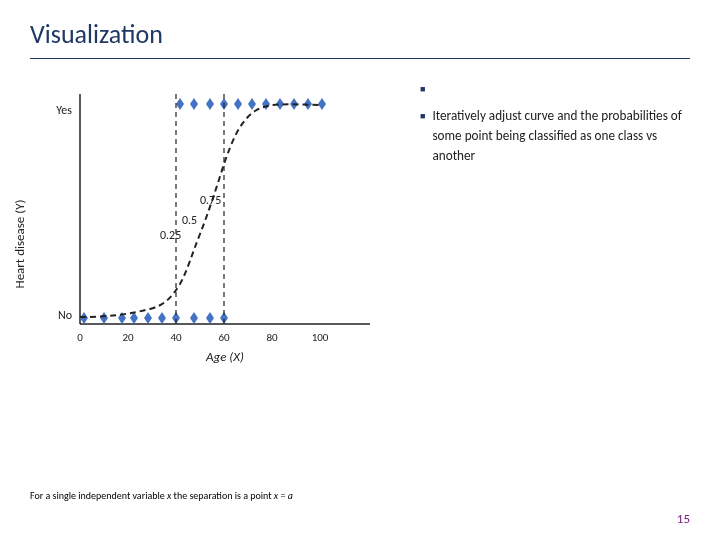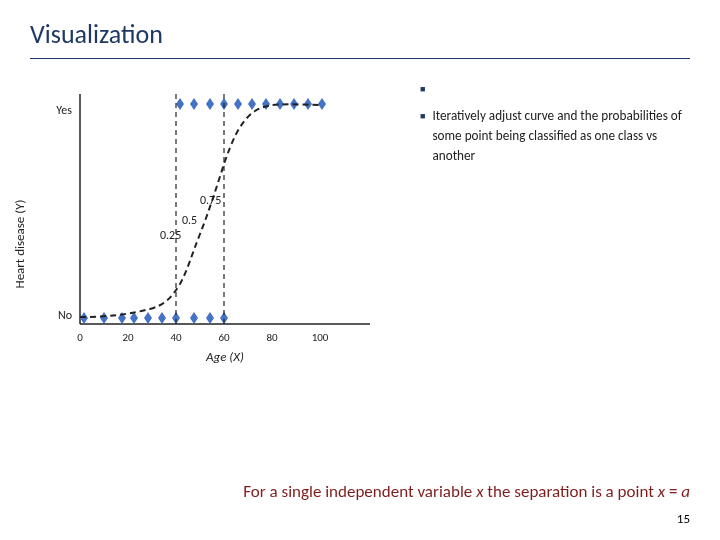--- a/index.html
+++ b/index.html
@@ -72,35 +72,34 @@
       font-size: 13.2px;
       color: #222;
       line-height: 1.55;
     }
 
     .footer-text {
       position: absolute;
       bottom: 38px;
       left: 30px;
       right: 30px;
-      font-size: 17px;
-      color: #7f1d1d;
-      text-align: right;
+      font-size: 10px;
+      color: #000000;
     }
 
     .footer-text em {
       font-style: italic;
     }
 
     .page-number {
       position: absolute;
       bottom: 14px;
       right: 30px;
       font-size: 13px;
-      color: #000000;
+      color: #701a75;
     }
   </style>
 </head>
 <body>
 
 <div class="page-title">Visualization</div>
 <hr class="title-divider">
 
 <div class="main-content">
 

